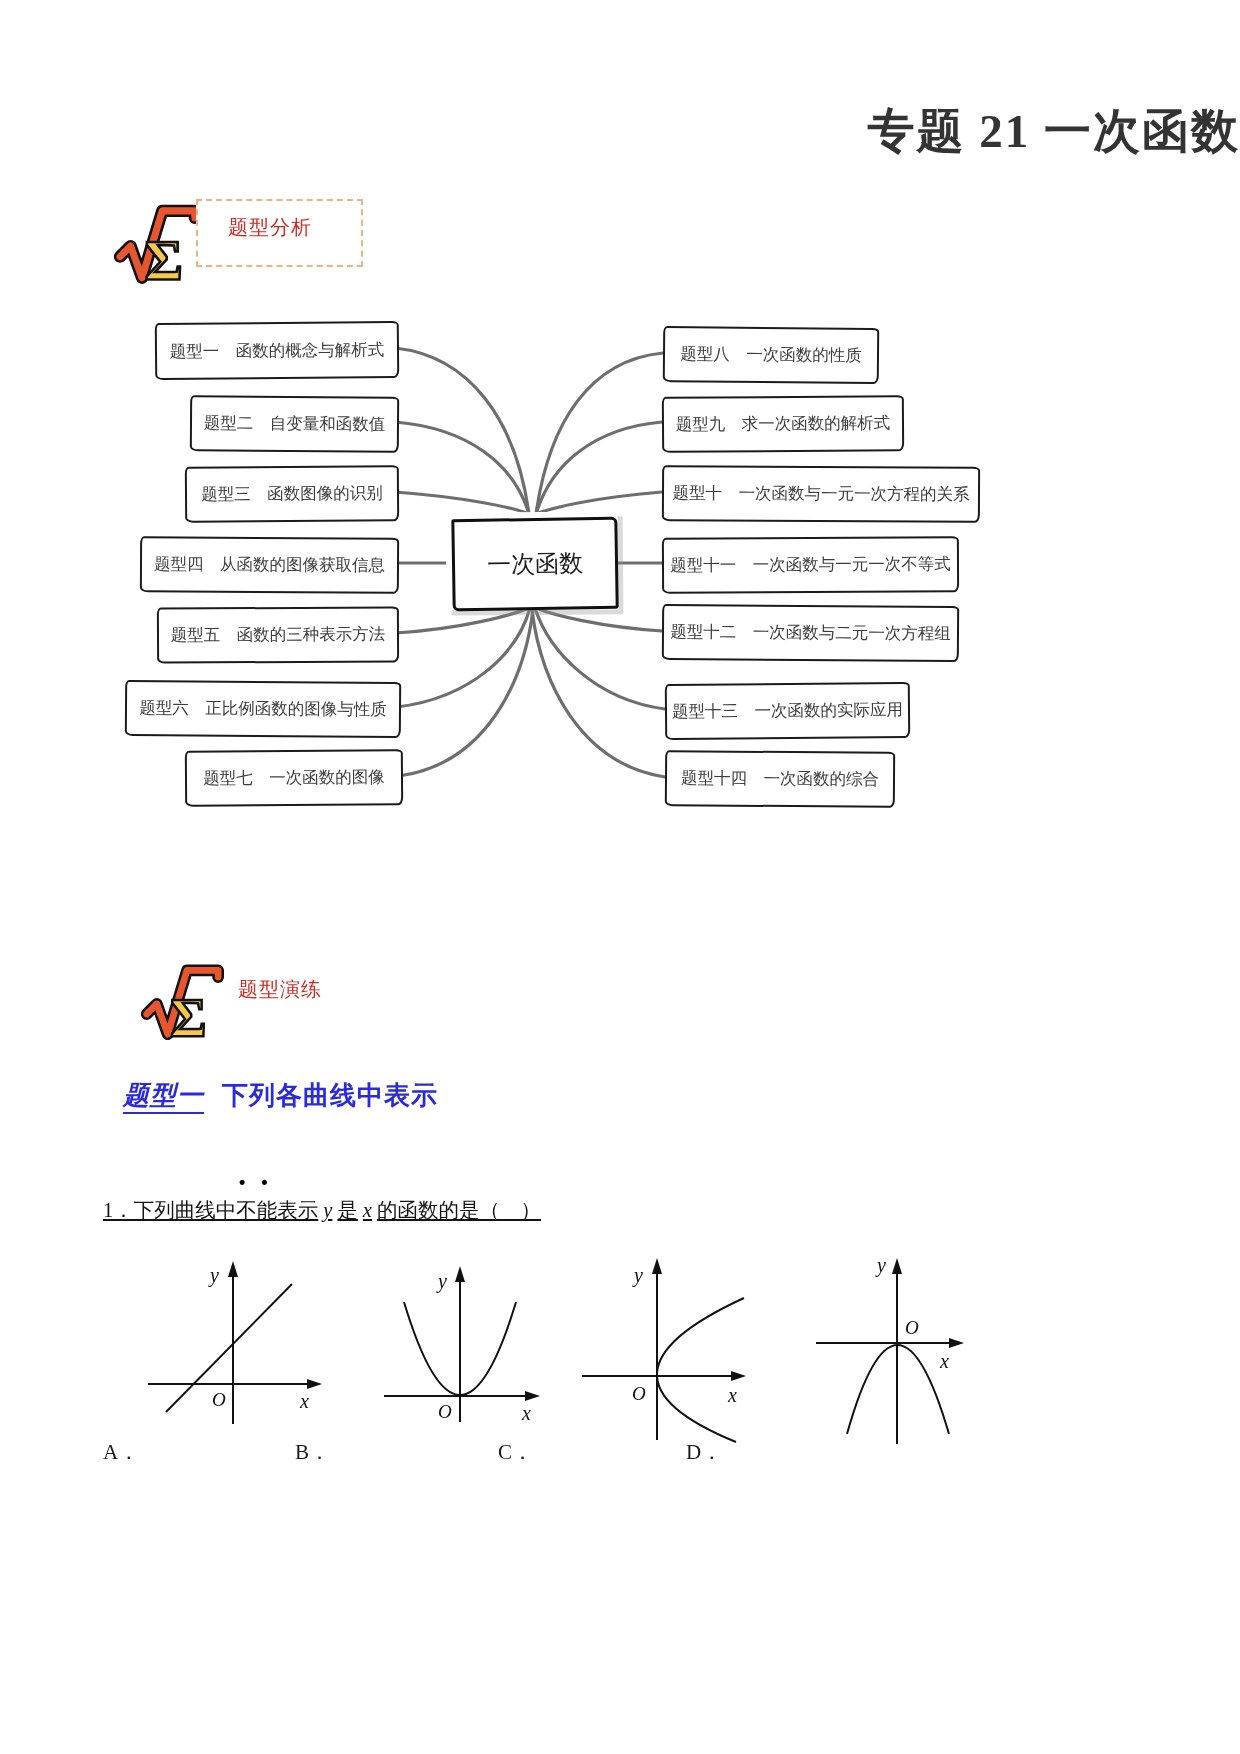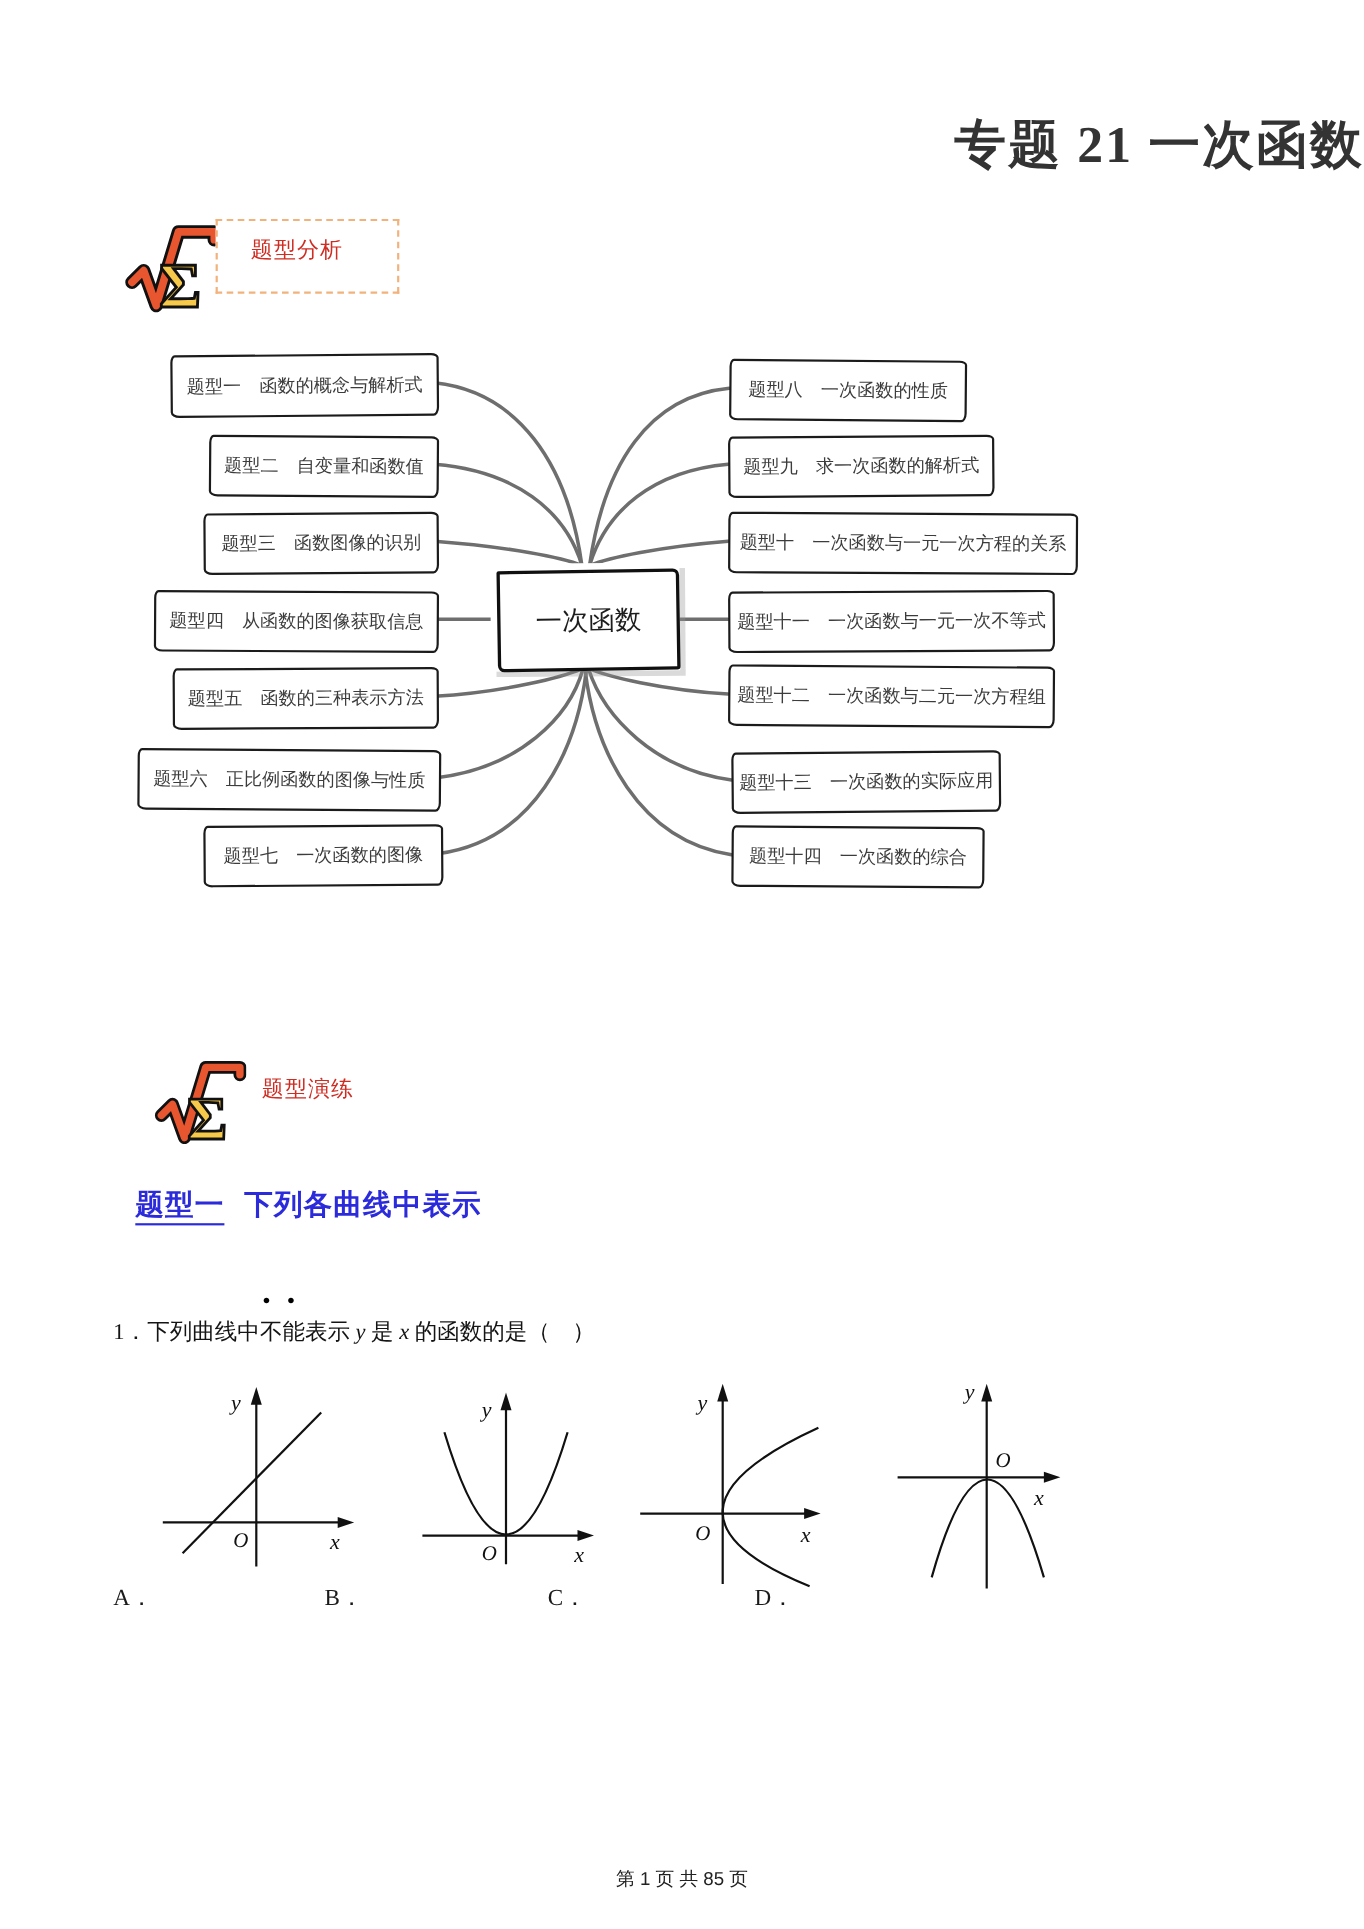--- a/index.html
+++ b/index.html
@@ -22,24 +22,24 @@
   .mm-center-outer{position:absolute;left:446px;top:512px;width:172px;height:98px;
                    background:#fff;padding:6px;box-sizing:border-box;
                    box-shadow:5px 5px 0 rgba(150,150,150,0.35);transform:rotate(-0.4deg);}
   .mm-center-inner{width:100%;height:100%;border:3px solid #101010;display:flex;
                    align-items:center;justify-content:center;font-size:24px;color:#1d1d1d;
                    border-radius:2px 6px 3px 6px;transform:rotate(-0.5deg);}
   .connectors{position:absolute;left:0;top:300px;pointer-events:none;}
 
   .heading1{position:absolute;left:123px;top:1078px;font-size:26px;font-weight:800;
             color:#2b2bdb;letter-spacing:1px;}
-  .heading1 .hnum{border-bottom:2.5px solid #2b2bdb;padding-bottom:2px;margin-right:18px;}
+  .heading1 .hnum{border-bottom:2.5px solid #2b2bdb;padding-bottom:2px;margin-right:18px;font-style:italic;}
 
   .qline{position:absolute;font-family:"Liberation Serif",serif;font-size:20.5px;color:#141414;
-         white-space:nowrap;}
+         white-space:nowrap;text-decoration:underline;}
   .qline i{font-family:"Liberation Serif",serif;font-style:italic;margin:0 5px;}
   .em-dots{position:absolute;left:239px;top:1172px;font-size:18px;font-weight:bold;
            letter-spacing:16px;color:#000;}
 
   .graph{position:absolute;}
   .opt-label{position:absolute;top:1438px;font-family:"Liberation Serif",serif;
              font-size:21px;color:#1a1a1a;}
   .footer{position:absolute;left:0;top:1697px;width:100%;text-align:center;
           font-size:17px;color:#222;}
   svg text.axis-lab{font-family:"Liberation Serif",serif;font-style:italic;font-size:20px;fill:#111;}
@@ -187,15 +187,14 @@
     <text class="o-lab" x="97" y="78">O</text>
     <text class="axis-lab" x="132" y="112">x</text>
   </svg>
 
   <span class="opt-label" style="left:103px">A．</span>
   <span class="opt-label" style="left:295px">B．</span>
   <span class="opt-label" style="left:498px">C．</span>
   <span class="opt-label" style="left:686px">D．</span>
 
 
-  <div class="footer">第 1 页 共 85 页</div>
 
 </div>
 
 </body></html>

